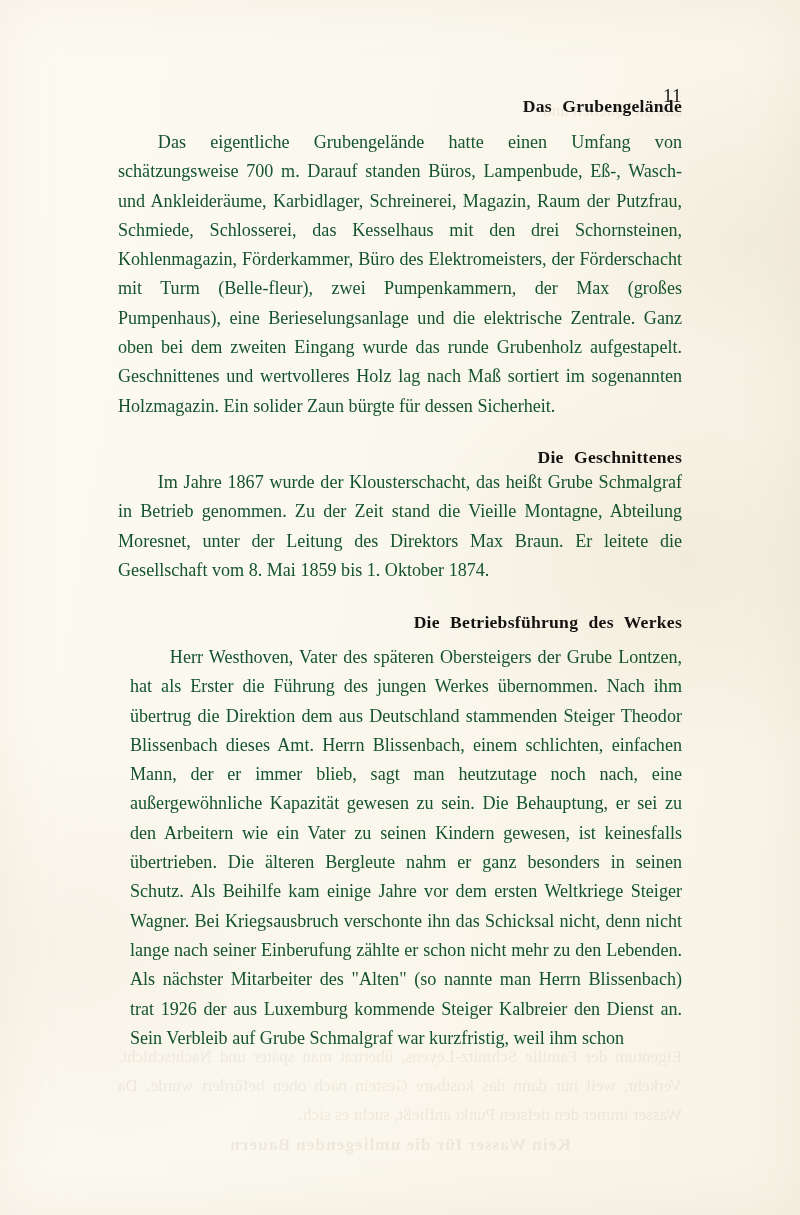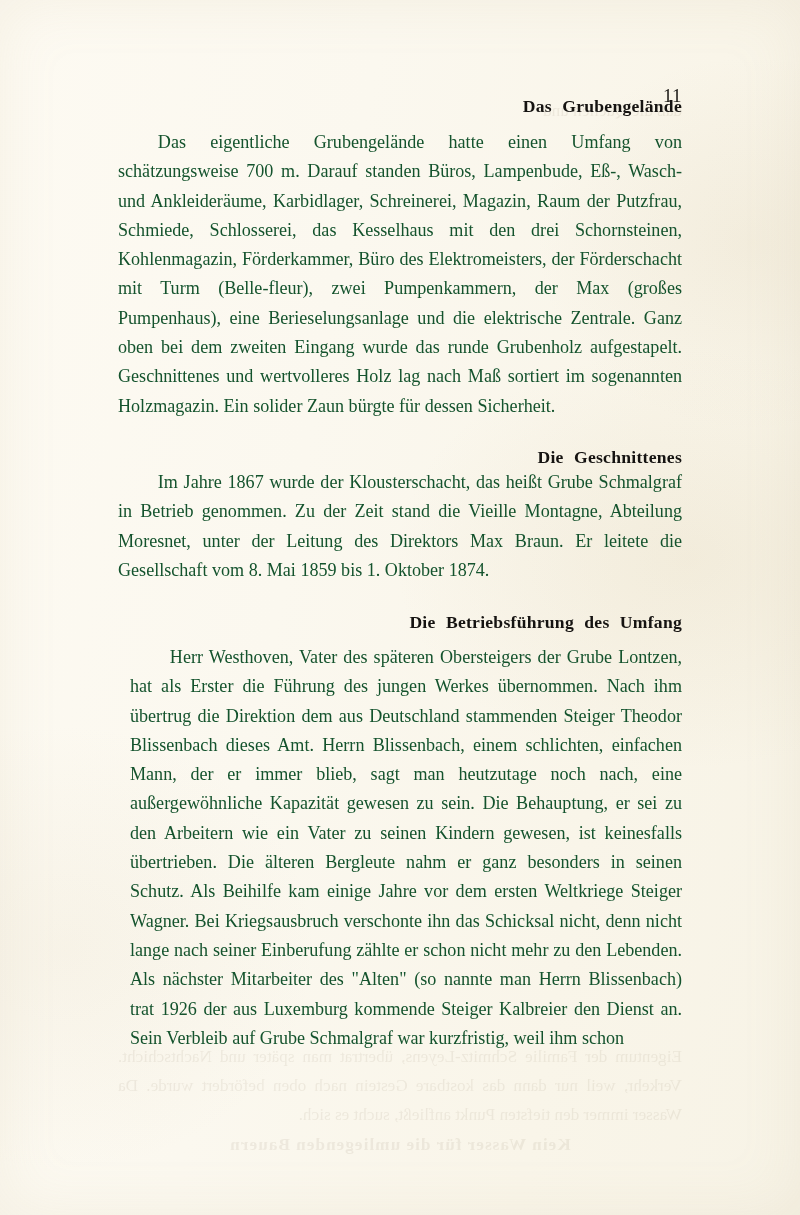--- a/index.html
+++ b/index.html
@@ -131,20 +131,20 @@
     </div>
 
     <div class="b-head2">
       <h2 class="head">Die Geschnittenes</h2>
     </div>
     <div class="b-para2">
       <p class="body indent">Im Jahre 1867 wurde der Klousterschacht, das heißt Grube Schmalgraf in Betrieb genommen. Zu der Zeit stand die Vieille Montagne, Abteilung Moresnet, unter der Leitung des Direktors Max Braun. Er leitete die Gesellschaft vom 8. Mai 1859 bis 1. Oktober 1874.</p>
     </div>
 
     <div class="b-head3">
-      <h2 class="head">Die Betriebsführung des Umfang</h2>
+      <h2 class="head">Die Betriebsführung des Werkes</h2>
     </div>
     <div class="b-para3">
       <p class="body indent">Herr Westhoven, Vater des späteren Obersteigers der Grube Lontzen, hat als Erster die Führung des jungen Werkes übernommen. Nach ihm übertrug die Direktion dem aus Deutschland stammenden Steiger Theodor Blissenbach dieses Amt. Herrn Blissenbach, einem schlichten, einfachen Mann, der er immer blieb, sagt man heutzutage noch nach, eine außergewöhnliche Kapazität gewesen zu sein. Die Behauptung, er sei zu den Arbeitern wie ein Vater zu seinen Kindern gewesen, ist keinesfalls übertrieben. Die älteren Bergleute nahm er ganz besonders in seinen Schutz. Als Beihilfe kam einige Jahre vor dem ersten Weltkriege Steiger Wagner. Bei Kriegsausbruch verschonte ihn das Schicksal nicht, denn nicht lange nach seiner Einberufung zählte er schon nicht mehr zu den Lebenden. Als nächster Mitarbeiter des "Alten" (so nannte man Herrn Blissenbach) trat 1926 der aus Luxemburg kommende Steiger Kalbreier den Dienst an. Sein Verbleib auf Grube Schmalgraf war kurzfristig, weil ihm schon</p>
     </div>
 
   </div>
 </div>
 
 </body></html>

